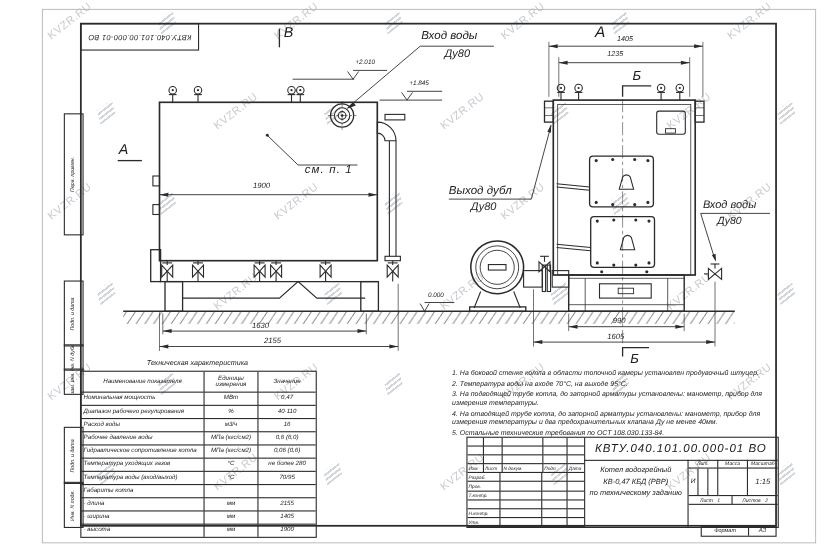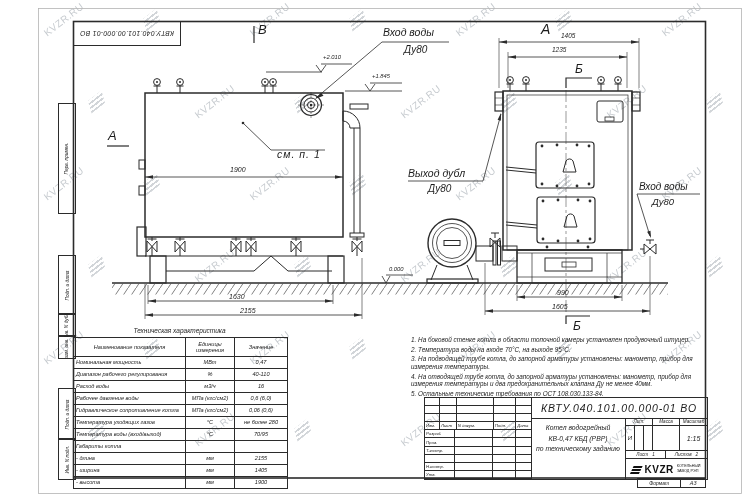--- a/index.html
+++ b/index.html
@@ -568,28 +568,20 @@
       <div class="tb-sh">
         <div style="width:40px;">
           <span>Лист</span>
           <span>1</span>
         </div>
         <div style="width:41px;">
           <span>Листов</span>
           <span>2</span>
         </div>
       </div>
-      <div class="tb-logo">
-        <div class="kvzr-glyph"></div>
-        <div class="kvzr-word">KVZR</div>
-        <div class="kvzr-co">
-          <div>КОТЕЛЬНЫЙ</div>
-          <div>ЗАВОД РЭП</div>
-        </div>
-      </div>
     </div>
   </div>
 
   <div class="fmt">
     <div class="f1">Формат</div>
     <div class="f2">А3</div>
   </div>
 
 </div>
 

